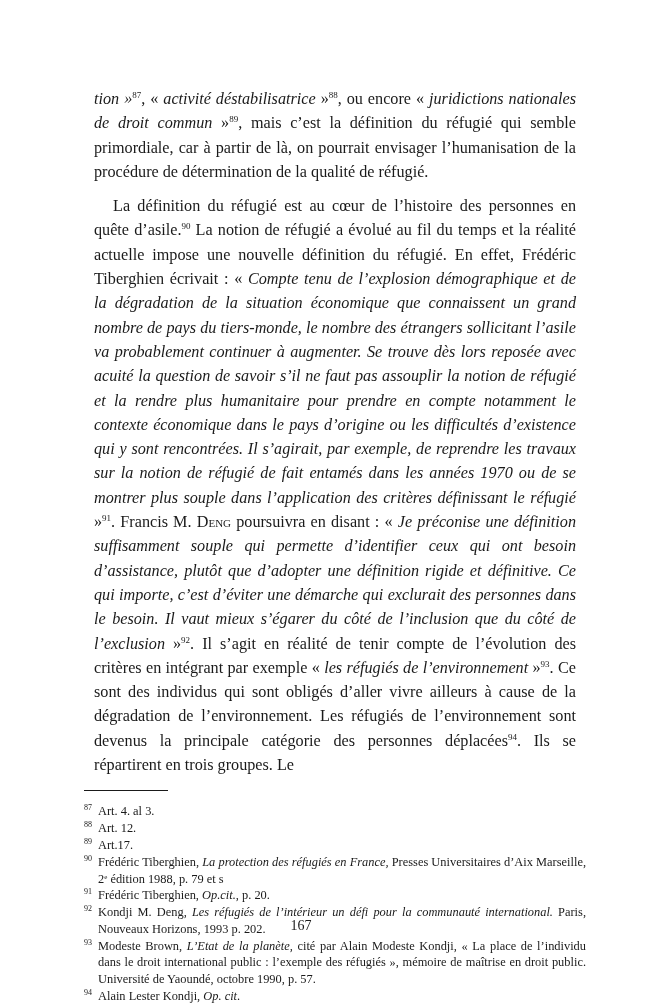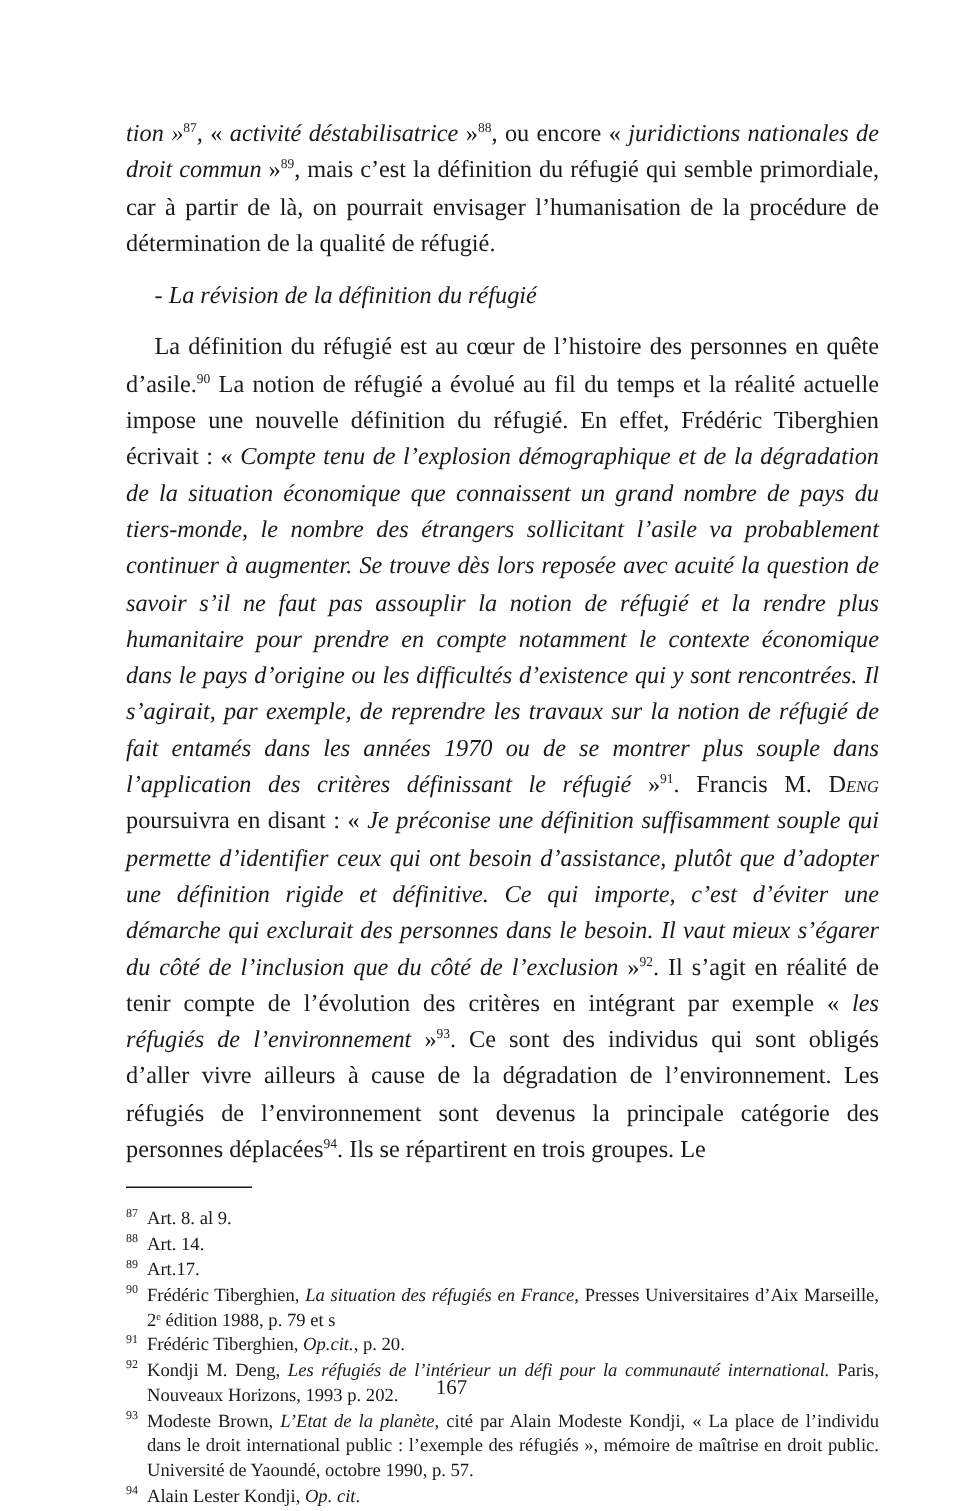--- a/index.html
+++ b/index.html
@@ -2,54 +2,53 @@
 <html><head>
 <meta charset="utf-8">
 <style>
   html, body { margin: 0; padding: 0; background: #ffffff; }
   body { width: 650px; height: 1007px; position: relative; overflow: hidden; }
   .page {
     position: absolute; left: 84px; top: 77px; width: 502px;
     font-family: "Liberation Serif", serif; color: #1a1a1a;
   }
   .body-text { font-size: 16.2px; line-height: 24.3px; text-align: justify; }
-  .body-text p { margin: 0; }
+  .body-text p { margin: 10px; }
   .body-text p.indent { text-indent: 19px; }
   .heading { margin: 11px 0 10px 0 !important; text-indent: 19px; font-style: italic; }
   i { font-style: italic; }
   sup { font-size: 9px; line-height: 0; vertical-align: 6px; }
-  .sc { font-variant: small-caps; font-style: italic; }
+  .sc { font-variant: small-caps; }
   .rule { width: 84px; height: 0; border-top: 1px solid #1a1a1a; margin: 13px 0 12px 0; }
   .notes { font-size: 12.4px; line-height: 16.8px; text-align: justify; }
   .note { position: relative; padding-left: 14px; }
   .note .num { position: absolute; left: 0; top: -3px; font-size: 8px; }
   .pagenum {
     position: absolute; left: 0; width: 602px; top: 918px; text-align: center;
     font-family: "Liberation Serif", serif; font-size: 14px; color: #1a1a1a;
   }
 </style>
 </head>
 <body>
 
 <div class="page">
   <div class="body-text">
     <p><i>tion »</i><sup>87</sup><span>, « </span><i>activité déstabilisatrice</i><span> »</span><sup>88</sup><span>, ou encore « </span><i>juridictions nationales de droit commun</i><span> »</span><sup>89</sup><span>, mais c’est la définition du réfugié qui semble primordiale, car à partir de là, on pourrait envisager l’humanisation de la procédure de détermination de la qualité de réfugié.</span></p>
 
-    <p class="heading">- La révision de la définition du réfugié</p>
 
     <p class="indent"><span>La définition du réfugié est au cœur de l’histoire des personnes en quête d’asile.</span><sup>90</sup><span> La notion de réfugié a évolué au fil du temps et la réalité actuelle impose une nouvelle définition du réfugié. En effet, Frédéric Tiberghien écrivait : « </span><i>Compte tenu de l’explosion démographique et de la dégradation de la situation économique que connaissent un grand nombre de pays du tiers-monde, le nombre des étrangers sollicitant l’asile va probablement continuer à augmenter. Se trouve dès lors reposée avec acuité la question de savoir s’il ne faut pas assouplir la notion de réfugié et la rendre plus humanitaire pour prendre en compte notamment le contexte économique dans le pays d’origine ou les difficultés d’existence qui y sont rencontrées. Il s’agirait, par exemple, de reprendre les travaux sur la notion de réfugié de fait entamés dans les années 1970 ou de se montrer plus souple dans l’application des critères définissant le réfugié</i><span> »</span><sup>91</sup><span>. Francis M. </span><span>D</span><span class="sc">eng</span><span> poursuivra en disant : « </span><i>Je préconise une définition suffisamment souple qui permette d’identifier ceux qui ont besoin d’assistance, plutôt que d’adopter une définition rigide et définitive. Ce qui importe, c’est d’éviter une démarche qui exclurait des personnes dans le besoin. Il vaut mieux s’égarer du côté de l’inclusion que du côté de l’exclusion</i><span> »</span><sup>92</sup><span>. Il s’agit en réalité de tenir compte de l’évolution des critères en intégrant par exemple « </span><i>les réfugiés de l’environnement</i><span> »</span><sup>93</sup><span>. Ce sont des individus qui sont obligés d’aller vivre ailleurs à cause de la dégradation de l’environnement. Les réfugiés de l’environnement sont devenus la principale catégorie des personnes déplacées</span><sup>94</sup><span>. Ils se répartirent en trois groupes. Le</span></p>
   </div>
 
   <div class="rule"></div>
 
   <div class="notes">
-    <div class="note"><span class="num">87</span><span>Art. 8. al 9.</span></div>
-    <div class="note"><span class="num">88</span><span>Art. 14.</span></div>
+    <div class="note"><span class="num">87</span><span>Art. 4. al 3.</span></div>
+    <div class="note"><span class="num">88</span><span>Art. 12.</span></div>
     <div class="note"><span class="num">89</span><span>Art.17.</span></div>
-    <div class="note"><span class="num">90</span><span>Frédéric Tiberghien, </span><i>La situation des réfugiés en France,</i><span> Presses Universitaires d’Aix Marseille, 2</span><sup style="font-size:7px;vertical-align:4px;">e</sup><span> édition 1988, p. 79 et s</span></div>
+    <div class="note"><span class="num">90</span><span>Frédéric Tiberghien, </span><i>La protection des réfugiés en France,</i><span> Presses Universitaires d’Aix Marseille, 2</span><sup style="font-size:7px;vertical-align:4px;">e</sup><span> édition 1988, p. 79 et s</span></div>
     <div class="note"><span class="num">91</span><span>Frédéric Tiberghien, </span><i>Op.cit.</i><span>, p. 20.</span></div>
     <div class="note"><span class="num">92</span><span>Kondji M. Deng, </span><i>Les réfugiés de l’intérieur un défi pour la communauté international.</i><span> Paris, Nouveaux Horizons, 1993 p. 202.</span></div>
     <div class="note"><span class="num">93</span><span>Modeste Brown, </span><i>L’Etat de la planète,</i><span> cité par Alain Modeste Kondji, « La place de l’individu dans le droit international public : l’exemple des réfugiés », mémoire de maîtrise en droit public. Université de Yaoundé, octobre 1990, p. 57.</span></div>
     <div class="note"><span class="num">94</span><span>Alain Lester Kondji, </span><i>Op. cit</i><span>.</span></div>
   </div>
 </div>
 
 <div class="pagenum">167</div>
 
 </body></html>

